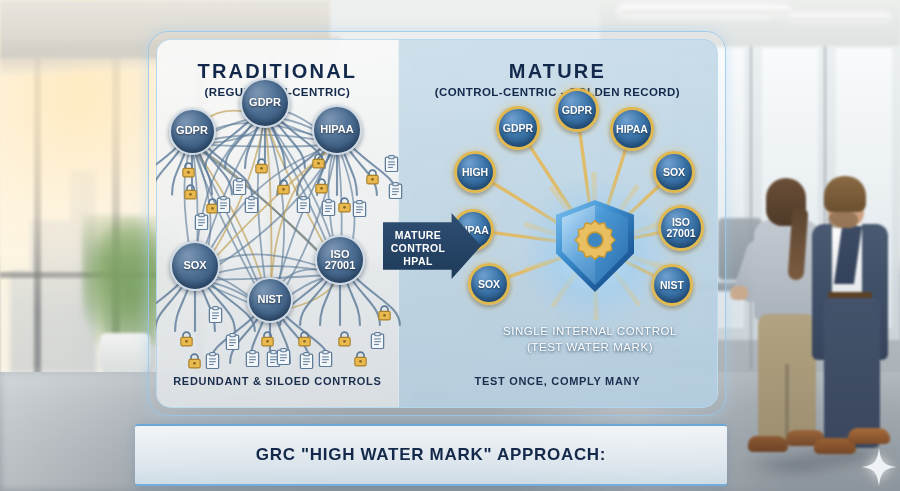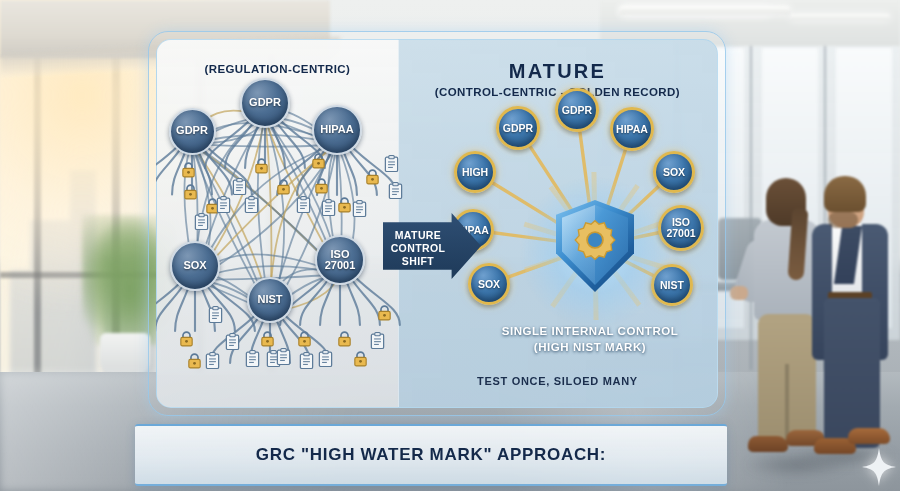--- a/index.html
+++ b/index.html
@@ -194,21 +194,21 @@
   }
   .shield-hl {
     position:absolute; left:562px; top:205px; width:33px; height:80px;
     background:linear-gradient(180deg, rgba(255,255,255,.3), rgba(255,255,255,.06));
     clip-path:polygon(100% 0, 100% 100%, 0 58%, 0 16%);
   }
   .gear { position:absolute; left:573px; top:218px; width:44px; height:44px; }
 
   .caption {
     position:absolute; left:460px; top:324px; width:260px;
-    text-align:center; color:#fff; font-weight:bold; font-size:11.5px;
+    text-align:center; color:#fff; font-weight:normal; font-size:11.5px;
     line-height:1.35; letter-spacing:.55px;
     text-shadow:0 1px 3px rgba(20,50,80,.85);
   }
 
   
   .banner {
     position:absolute; left:135px; top:424px; width:592px; height:62px;
     background:linear-gradient(180deg, rgba(246,249,251,.93) 0%, rgba(232,240,246,.9) 55%, rgba(214,228,238,.88) 100%);
     border-top:2px solid rgba(96,162,214,.9);
     border-bottom:2px solid rgba(96,162,214,.85);
@@ -305,28 +305,30 @@
   </div>
 
   <div class="panel-outer"></div>
 
   <div class="panel-inner">
     <div class="half-left"></div>
     <div class="half-right"></div>
     <div class="divider"></div>
 
     <div class="head" id="head-left">
+      <div class="h1">TRADITIONAL</div>
       <div class="h2">(REGULATION-CENTRIC)</div>
     </div>
     <div class="head" id="head-right">
       <div class="h1">MATURE</div>
       <div class="h2">(CONTROL-CENTRIC - GOLDEN RECORD)</div>
     </div>
 
-    <div class="foot" id="foot-right">TEST ONCE, SILOED MANY</div>
+    <div class="foot" id="foot-left">REDUNDANT &amp; SILOED CONTROLS</div>
+    <div class="foot" id="foot-right">TEST ONCE, COMPLY MANY</div>
   </div>
 
   <svg id="web-svg" style="position:absolute;left:156px;top:39px;width:562px;height:369px;pointer-events:none;" viewBox="0 0 562 369">
       <path d="M36 104.925 Q 49.5 57.3 109 77.75" fill="none" stroke="rgba(196,166,96,.72)" stroke-width="1.8"></path>
       <path d="M36 104.925 Q 75.5 80.7 109 77.75" fill="none" stroke="rgba(92,122,152,.62)" stroke-width="1.8"></path>
       <path d="M36 104.925 Q 101.5 104.1 109 77.75" fill="none" stroke="rgba(92,122,152,.62)" stroke-width="1.8"></path>
       <path d="M36 104.925 Q 77.5 63.599999999999994 181 104.75" fill="none" stroke="rgba(92,122,152,.62)" stroke-width="1.8"></path>
       <path d="M36 104.925 Q 103.5 87 181 104.75" fill="none" stroke="rgba(92,122,152,.62)" stroke-width="1.8"></path>
       <path d="M36 104.925 Q 129.5 110.4 181 104.75" fill="none" stroke="rgba(92,122,152,.62)" stroke-width="1.8"></path>
       <path d="M36 104.925 Q 19.5 143.3 39 240.75" fill="none" stroke="rgba(92,122,152,.62)" stroke-width="1.8"></path>
@@ -768,27 +770,27 @@
       <path d="M50 6 L59 14 L71 11 L76 23 L88 27 L86 40 L95 50 L86 60 L88 73 L76 77 L71 89 L59 86 L50 94 L41 86 L29 89 L24 77 L12 73 L14 60 L5 50 L14 40 L12 27 L24 23 L29 11 L41 14 Z"></path>
     </g>
     <circle cx="50" cy="50" r="18" fill="#3c86c2" stroke="#c99a33" stroke-width="4"></circle>
   </svg>
 
   <div class="arrow-wrap">
     <div class="arrow-body"></div>
     <div class="arrow-text">
       <div>MATURE</div>
       <div>CONTROL</div>
-      <div>SHIFT</div>
+      <div>HPAL</div>
     </div>
   </div>
 
   <div class="caption">
     <div>SINGLE INTERNAL CONTROL</div>
-    <div>(HIGH NIST MARK)</div>
+    <div>(TEST WATER MARK)</div>
   </div>
 
   <div class="banner">
     <div class="banner-text">
       <div>GRC "HIGH WATER MARK" APPROACH:</div>
     </div>
   </div>
 
 </div>
 

